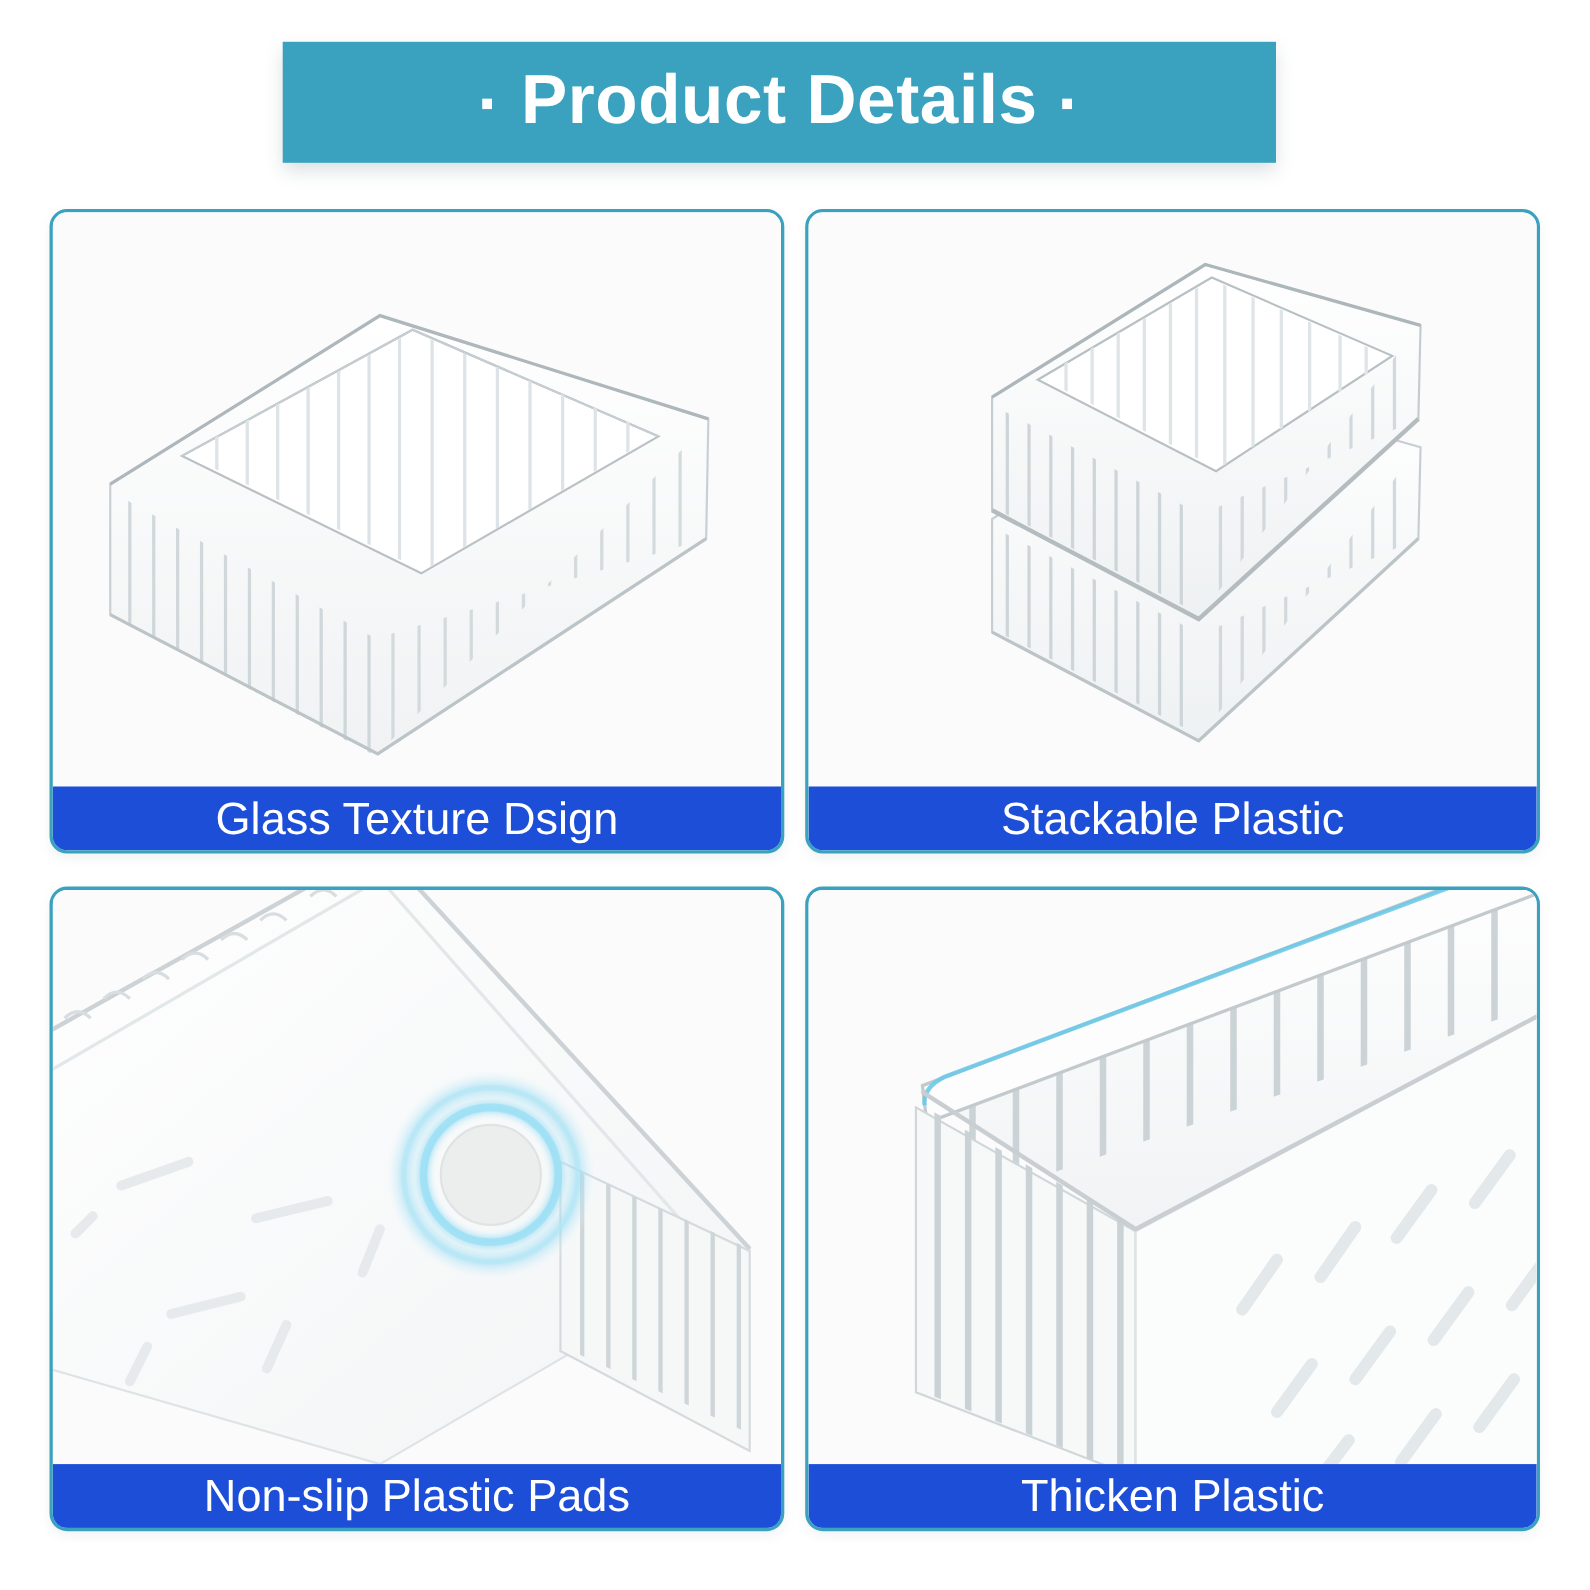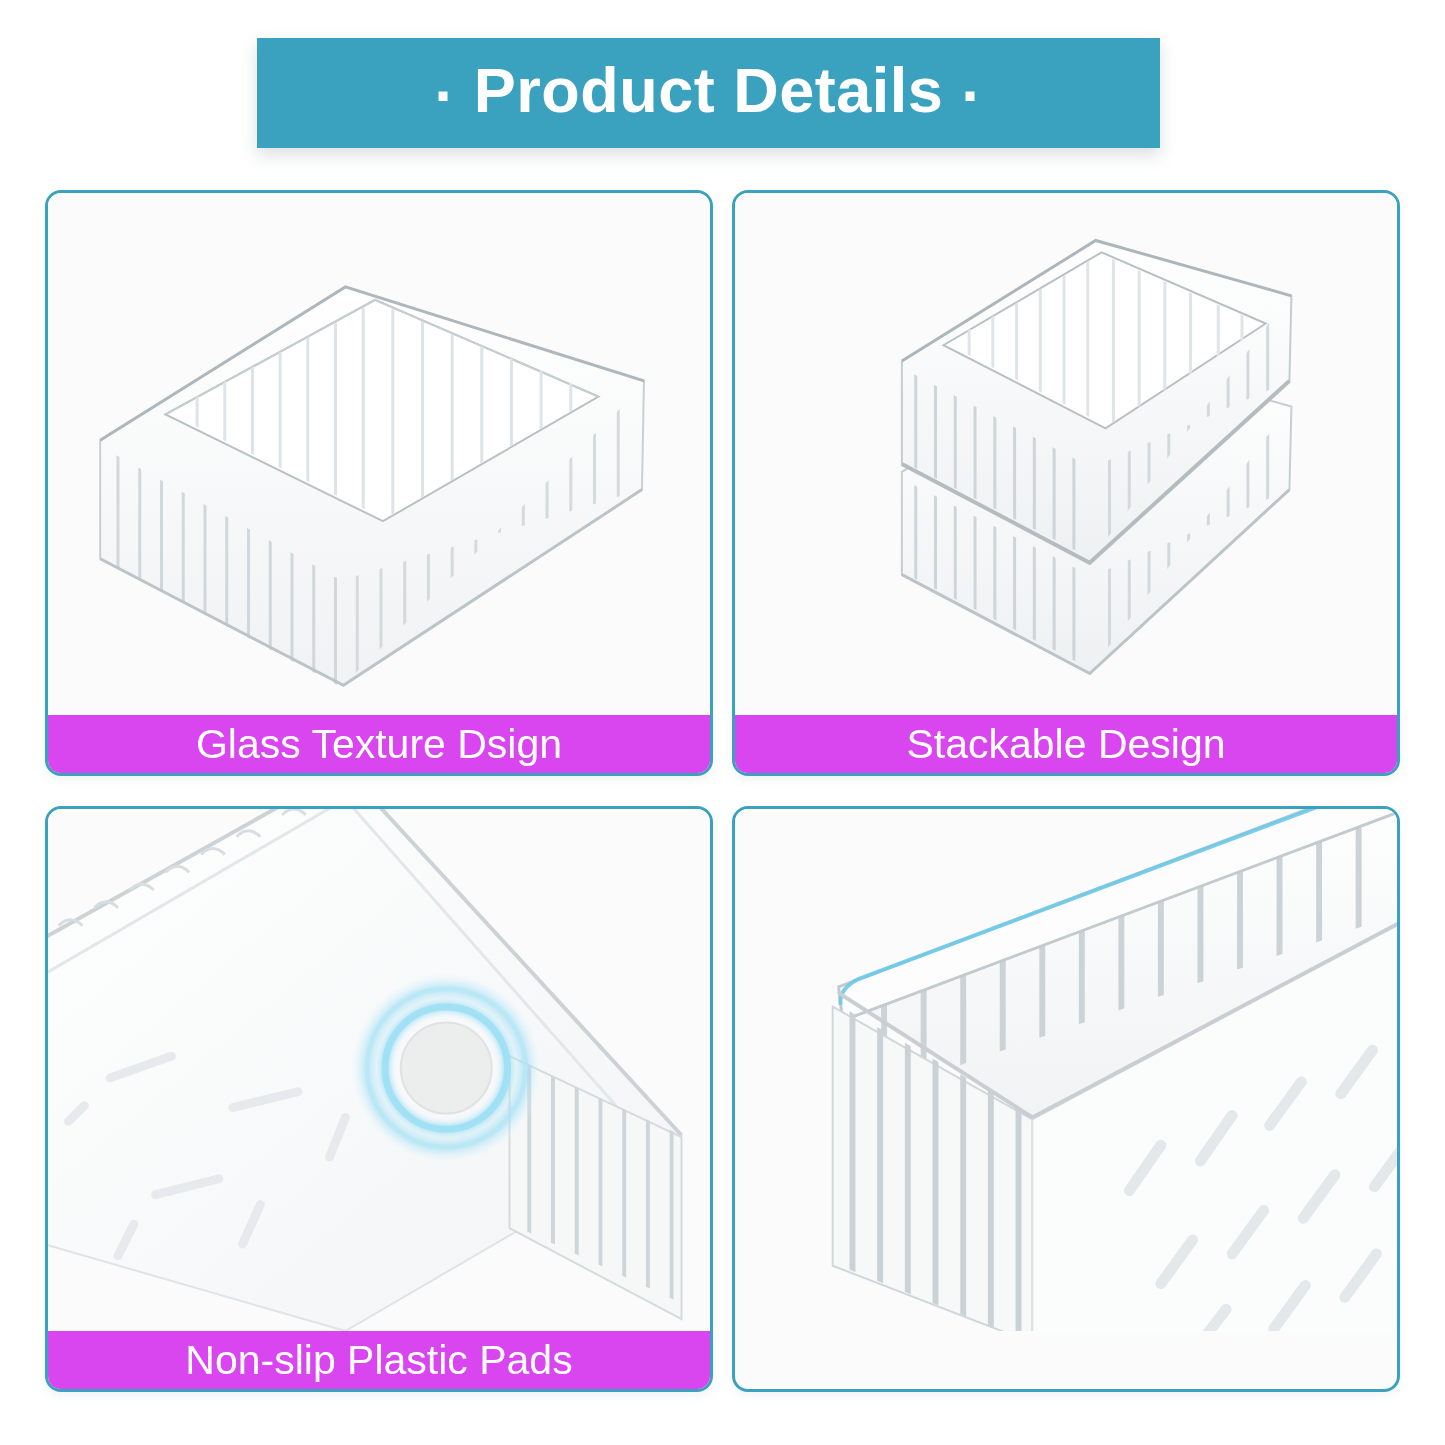--- a/index.html
+++ b/index.html
@@ -78,21 +78,21 @@
     background: #fbfbfb;
     overflow: hidden;
   }
 
   .card-label {
     position: absolute;
     left: 0;
     right: 0;
     bottom: 0;
     height: 58px;
-    background: #d946ef;
+    background: #1d4ed8;
     display: flex;
     align-items: center;
     justify-content: center;
   }
   .card-label-text {
     color: #ffffff;
     font-size: 41px;
     font-weight: normal;
     line-height: 1;
     white-space: nowrap;
@@ -295,21 +295,21 @@
               <line x1="460" y1="72" x2="460" y2="250"></line>
               <line x1="488" y1="82" x2="488" y2="250"></line>
               <line x1="512" y1="92" x2="512" y2="250"></line>
             </g>
 
             <path d="M168 274 L358 374 L560 190" fill="none" stroke="#b4bcc0" stroke-width="4"></path>
           </svg>
         </div>
       </div>
       <div class="card-label">
-        <span class="card-label-text">Stackable Design</span>
+        <span class="card-label-text">Stackable Plastic</span>
       </div>
     </div>
 
     <div class="card">
       <div class="card-media">
         <div class="art">
           <svg viewBox="0 0 668 528" preserveAspectRatio="xMidYMid meet">
             <defs>
               <linearGradient id="g3" x1="0" y1="0" x2="1" y2="1">
                 <stop offset="0" stop-color="#ffffff"></stop>
@@ -445,16 +445,19 @@
               <line x1="502" y1="450" x2="534" y2="406"></line>
               <line x1="574" y1="414" x2="606" y2="370"></line>
               <line x1="646" y1="382" x2="678" y2="338"></line>
               <line x1="470" y1="540" x2="496" y2="506"></line>
               <line x1="544" y1="526" x2="576" y2="482"></line>
               <line x1="616" y1="494" x2="648" y2="450"></line>
             </g>
           </svg>
         </div>
       </div>
+      <div class="card-label">
+        <span class="card-label-text">Thicken Plastic</span>
+      </div>
     </div>
 
   </div>
 </div>
 
 </body></html>

